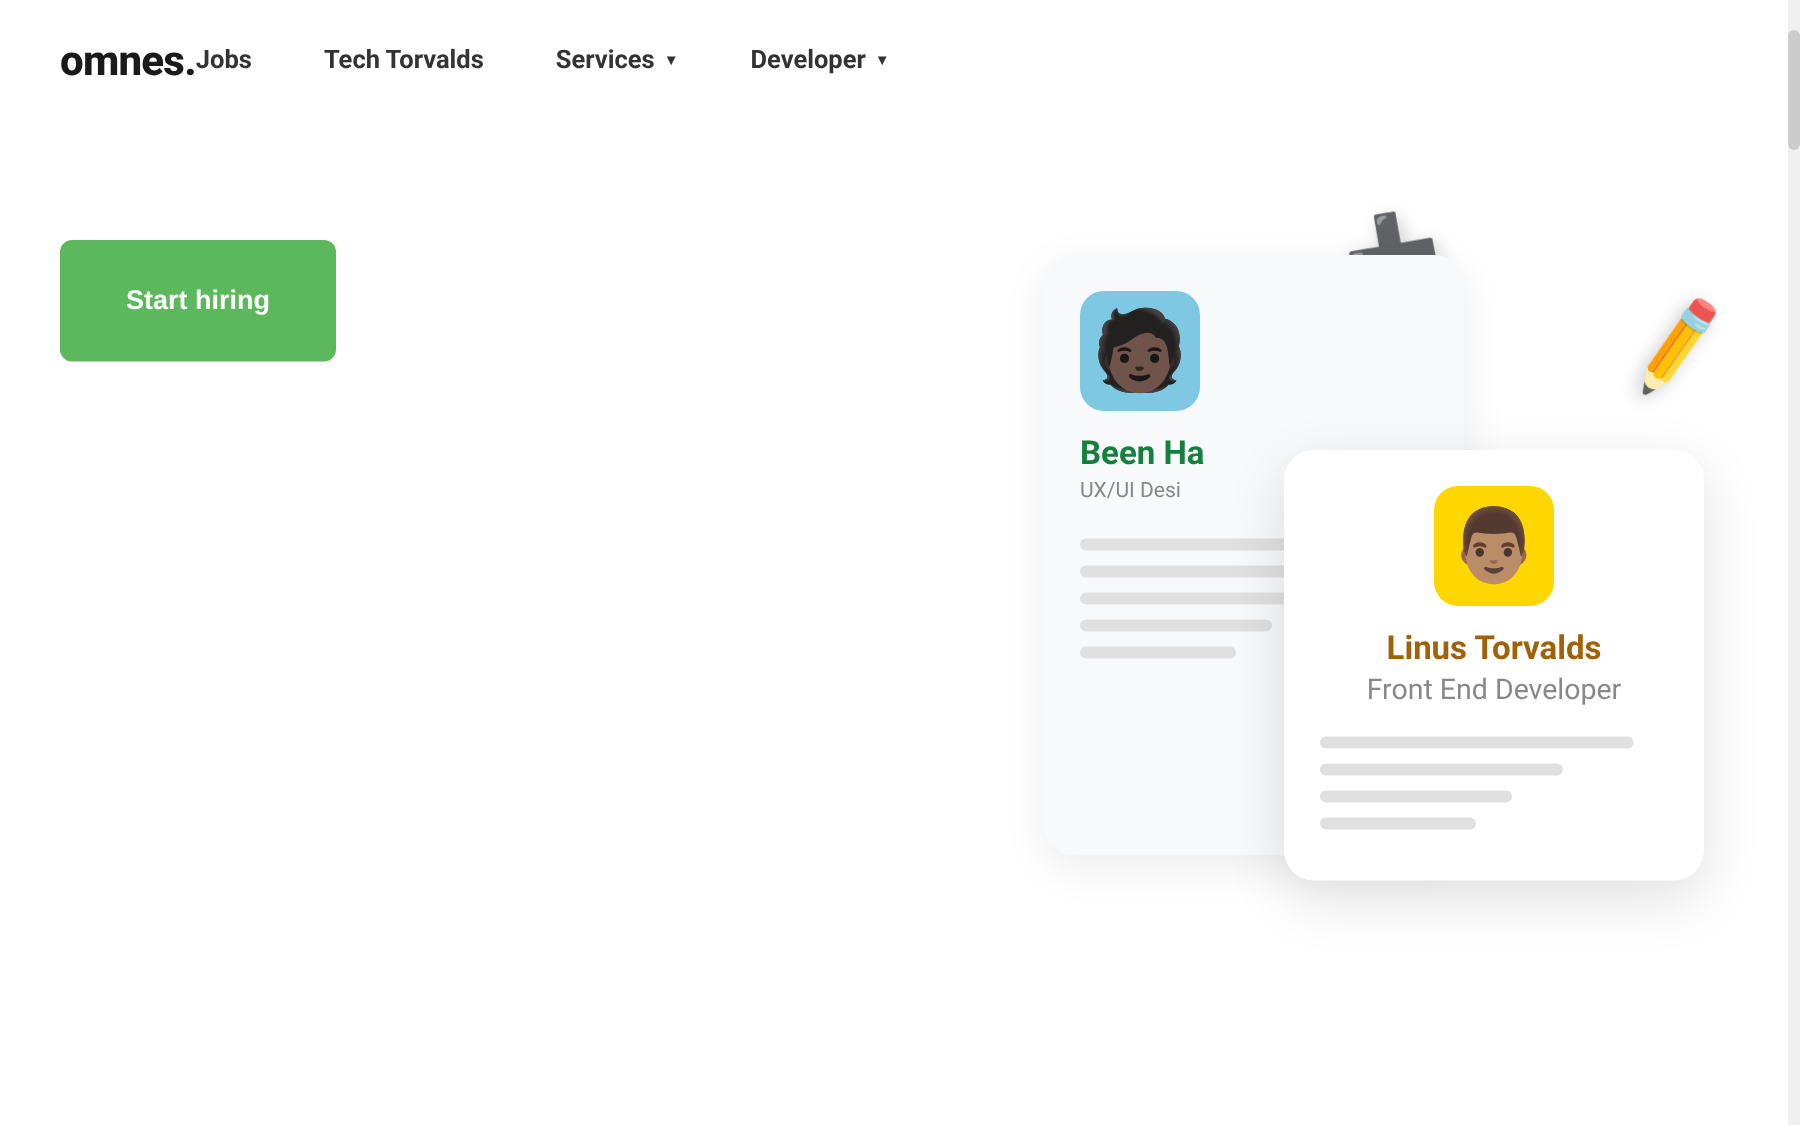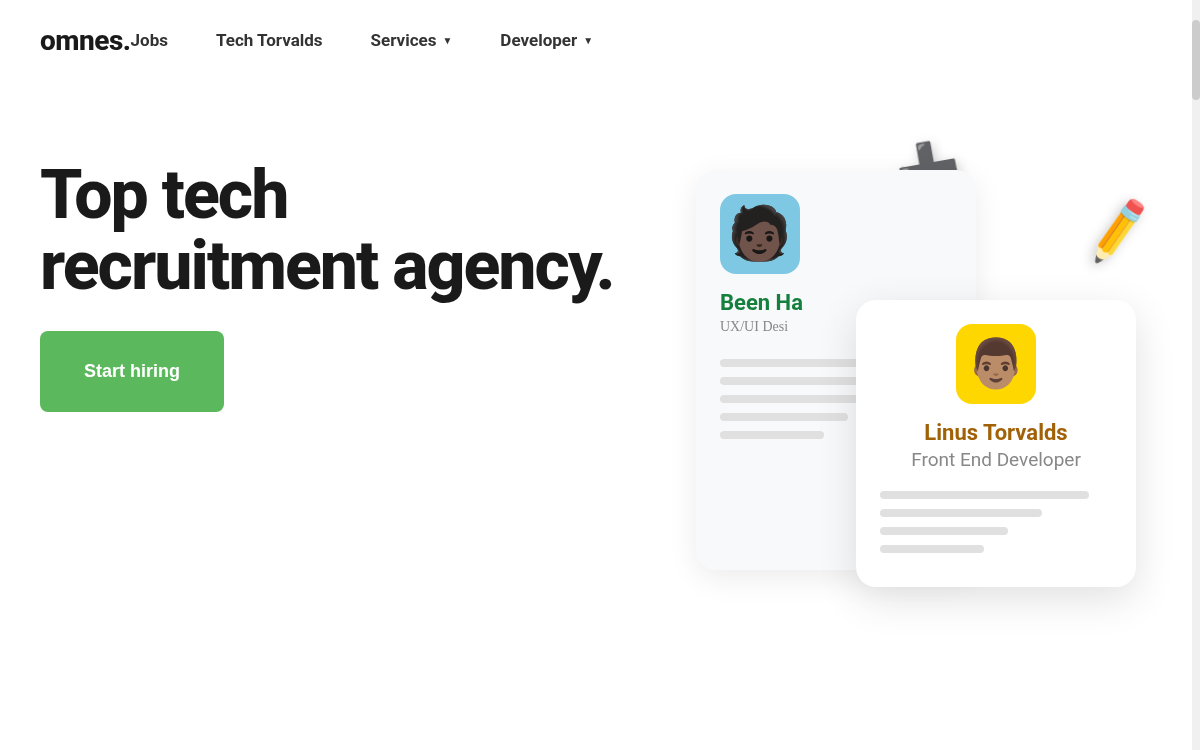--- a/index.html
+++ b/index.html
@@ -146,21 +146,20 @@
       font-size: 22px;
       font-weight: 700;
       color: #15803d;
       margin-bottom: 4px;
     }
 
     .profile-role-bg {
       font-size: 14px;
       color: #888;
       margin-bottom: 24px;
-      font-family: Liberation Serif, serif;
     }
 
     .profile-lines {
       width: 100%;
     }
 
     .profile-line {
       height: 8px;
       border-radius: 4px;
       background: #e0e0e0;
@@ -279,24 +278,20 @@
         <span>Developer</span>
         <span class="dropdown-arrow">▼</span>
       </a>
     </li>
   </ul>
 </nav>
 
 <div class="hero">
 
   <div class="hero-left">
-    <h1 class="hero-title">
-      <span>Top tech</span><br>
-      <span>recruitment agency.</span>
-    </h1>
     <button class="start-hiring-btn">Start hiring</button>
   </div>
 
   <div class="hero-right">
 
     <div class="deco-plus">
       <span style="font-size: 52px; filter: drop-shadow(2px 4px 6px rgba(0,0,0,0.2));">➕</span>
     </div>
 
     <div class="deco-usb">

